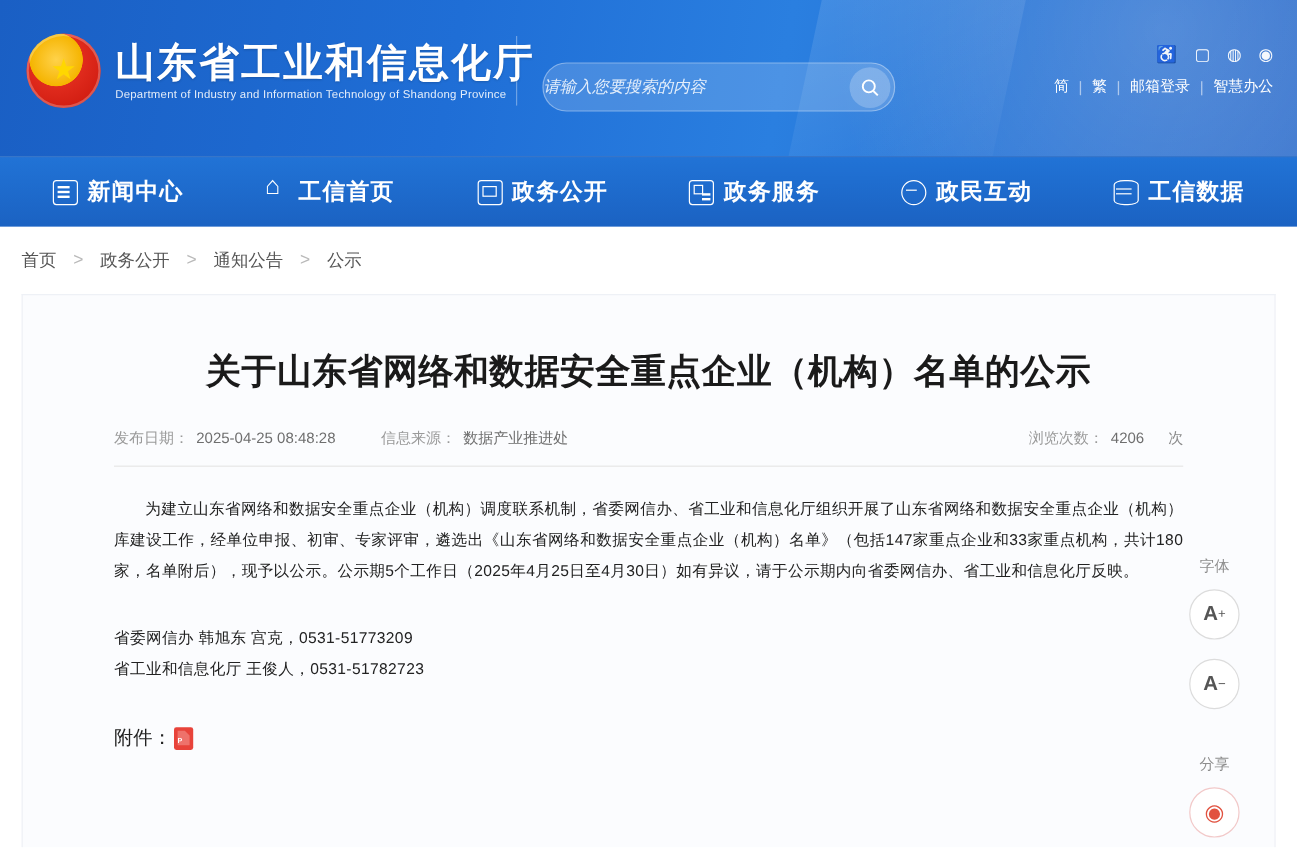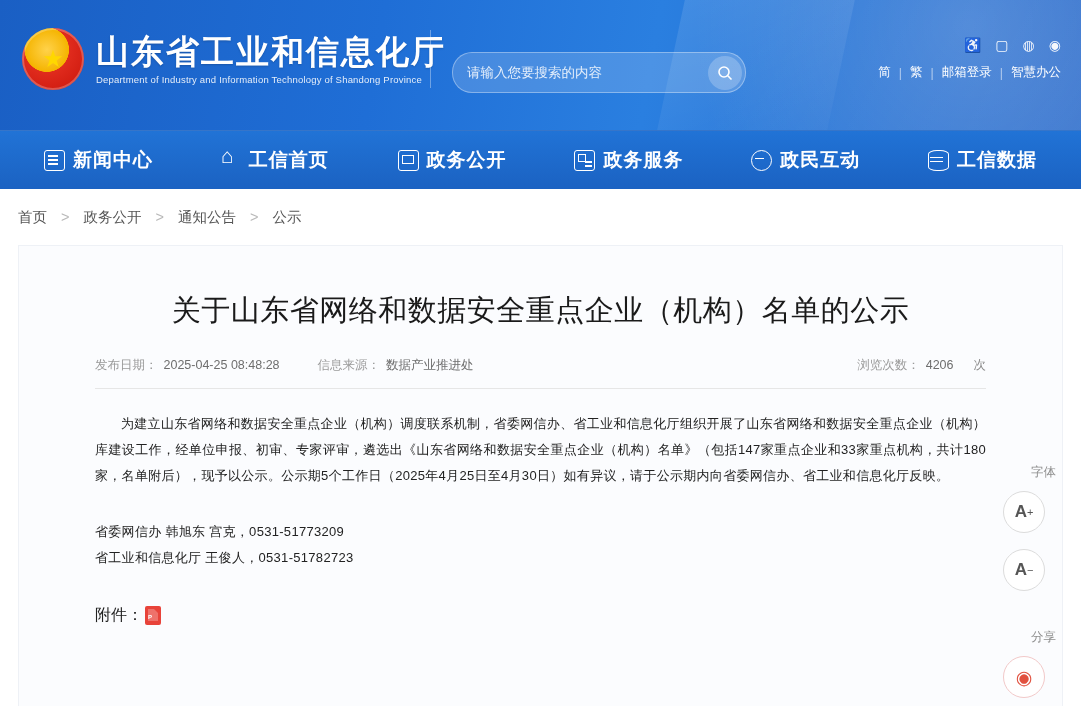--- a/index.html
+++ b/index.html
@@ -105,22 +105,23 @@
     display: flex;
     align-items: center;
   }
   .search-input {
     flex: 1;
     background: transparent;
     border: none;
     outline: none;
     color: #ffffff;
     font-size: 13.5px;
-    padding-left: 14px;
+    padding-left: 0;
     font-family: "Liberation Sans", sans-serif;
+    font-style: italic;
   }
   .search-input::placeholder { color: rgba(255,255,255,0.85); }
   .search-btn {
     width: 34px;
     height: 34px;
     margin-right: 3px;
     border-radius: 50%;
     background: rgba(255,255,255,0.22);
     display: flex;
     align-items: center;
@@ -277,21 +278,21 @@
     background: #fbfcfe;
     min-height: 460px;
     border: 1px solid #eef1f6;
     border-bottom: none;
   }
   .article {
     padding: 44px 76px 0 76px;
   }
   .title {
     font-size: 29px;
-    font-weight: normal;
+    font-weight: bold;
     color: #1a1a1a;
     text-align: center;
     line-height: 1.4;
     letter-spacing: 0.5px;
   }
   .meta {
     margin-top: 26px;
     display: flex;
     align-items: center;
     font-size: 12.5px;
@@ -344,24 +345,24 @@
     position: relative;
   }
   .attach-name {
     color: #222;
     cursor: pointer;
   }
 
   
   .rail {
     position: absolute;
-    right: 6px;
+    right: 18px;
     top: 218px;
     width: 64px;
-    text-align: right;
+    text-align: center;
   }
   .rail-label {
     font-size: 12.5px;
     color: #8d8d8d;
     margin-bottom: 10px;
   }
   .rail-btn {
     width: 40px;
     height: 40px;
     margin: 0 auto 16px auto;

